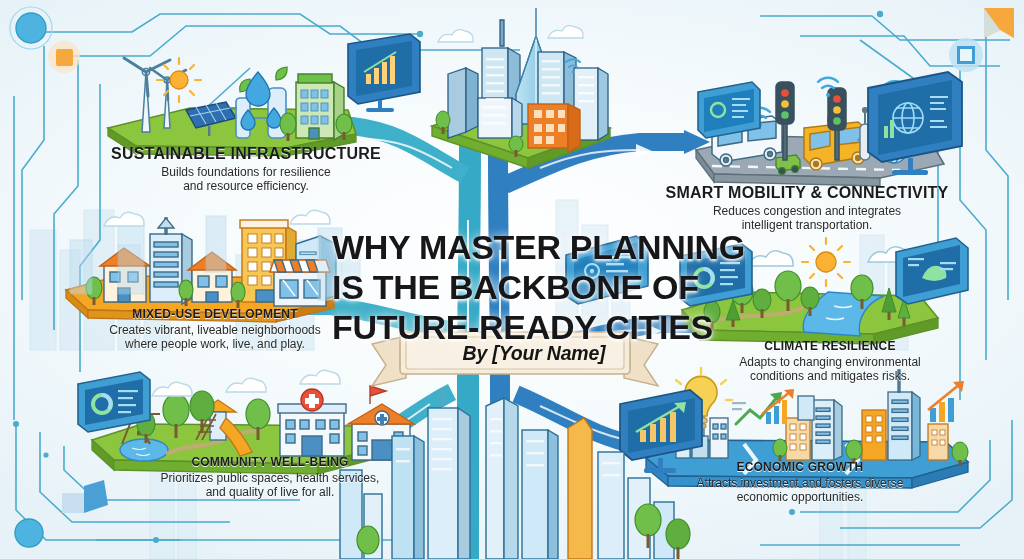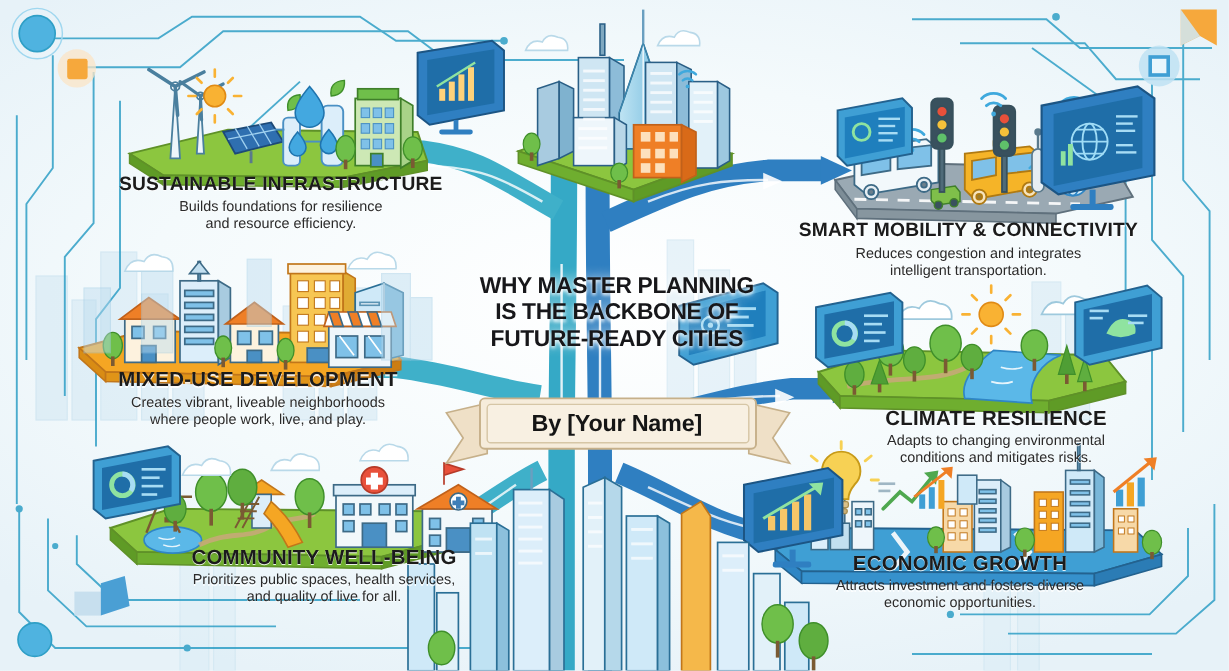--- a/index.html
+++ b/index.html
@@ -15,48 +15,48 @@
       radial-gradient(ellipse 70% 60% at 50% 45%, #ffffff 0%, #f4fafc 55%, #e7f2f8 100%);
     overflow:hidden;
   }
   .layer{position:absolute;inset:0;}
   svg.layer{width:1024px;height:559px;display:block;}
 
   
   .node-text{position:absolute;text-align:center;}
   .node-title{
     font-weight:bold;color:#1b1b1b;white-space:nowrap;
-    font-size:17px;letter-spacing:.2px;line-height:1.05;
+    font-size:12px;letter-spacing:.2px;line-height:1.05;
     text-shadow:0 1px 0 rgba(255,255,255,.85);
   }
   .node-desc{
     color:#2a2a2a;font-size:12px;line-height:1.22;margin-top:2px;
     text-shadow:0 1px 0 rgba(255,255,255,.85);
   }
 
-  #t-sustainable{left:4px;top:146px;width:460px;}
+  #t-sustainable{left:16px;top:146px;width:460px;}
   #t-sustainable .node-title{font-size:16px;}
   #t-mobility{left:592px;top:185px;width:430px;}
   #t-mobility .node-title{font-size:16px;text-align:center;}
   #t-mixed{left:0px;top:308px;width:430px;}
   #t-climate{left:630px;top:340px;width:400px;}
   #t-community{left:50px;top:456px;width:440px;}
   #t-economic{left:580px;top:461px;width:440px;}
 
   
   #headline{
     position:absolute;left:332px;top:228px;width:364px;text-align:center;
-    color:#17171a;font-weight:bold;font-size:19px;line-height:1.17;
+    color:#17171a;font-weight:bold;font-size:34px;line-height:1.17;
     letter-spacing:-.3px;
     text-shadow:0 2px 3px rgba(255,255,255,.95),0 0 10px rgba(255,255,255,.9);
   }
   #headline div{white-space:nowrap;}
 
   
-  #banner-wrap{position:absolute;left:370px;top:330px;width:290px;height:60px;}
+  #banner-wrap{position:absolute;left:390px;top:330px;width:290px;height:60px;font-style:italic;}
   #banner-label{
     position:absolute;left:37px;top:6px;width:214px;height:35px;
     display:flex;align-items:center;justify-content:center;
     font-size:19.5px;font-weight:bold;color:#151515;
     letter-spacing:-.2px;
   }
 </style>
 </head>
 <body>
 

